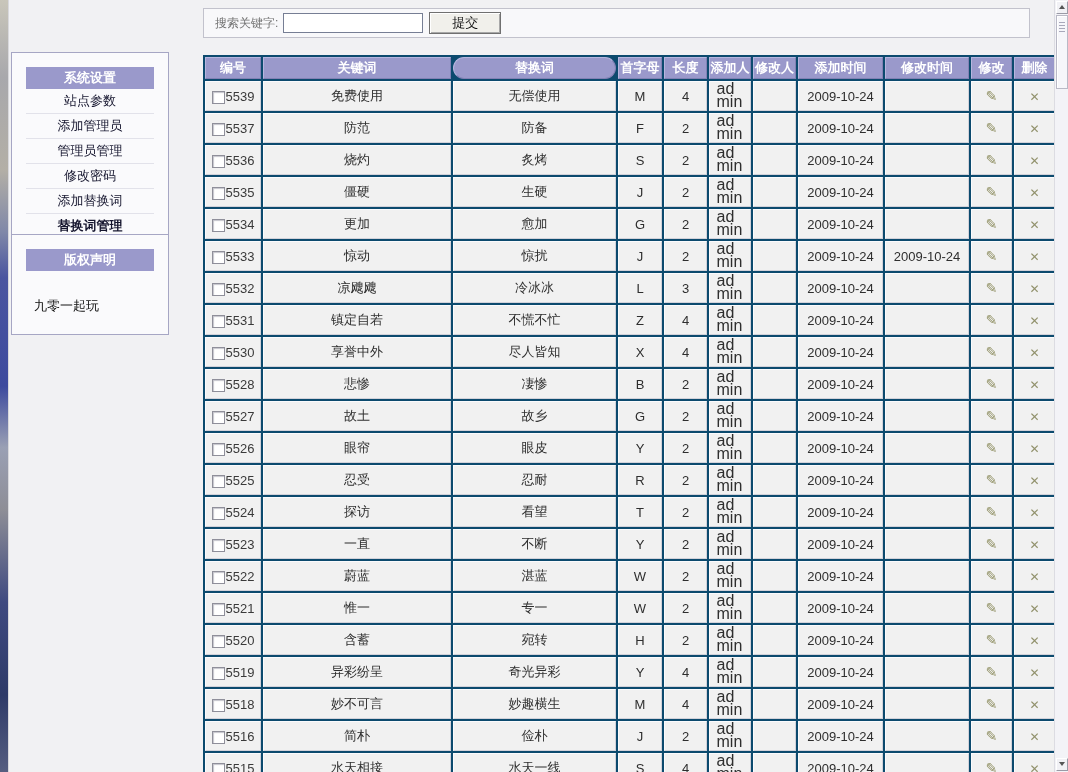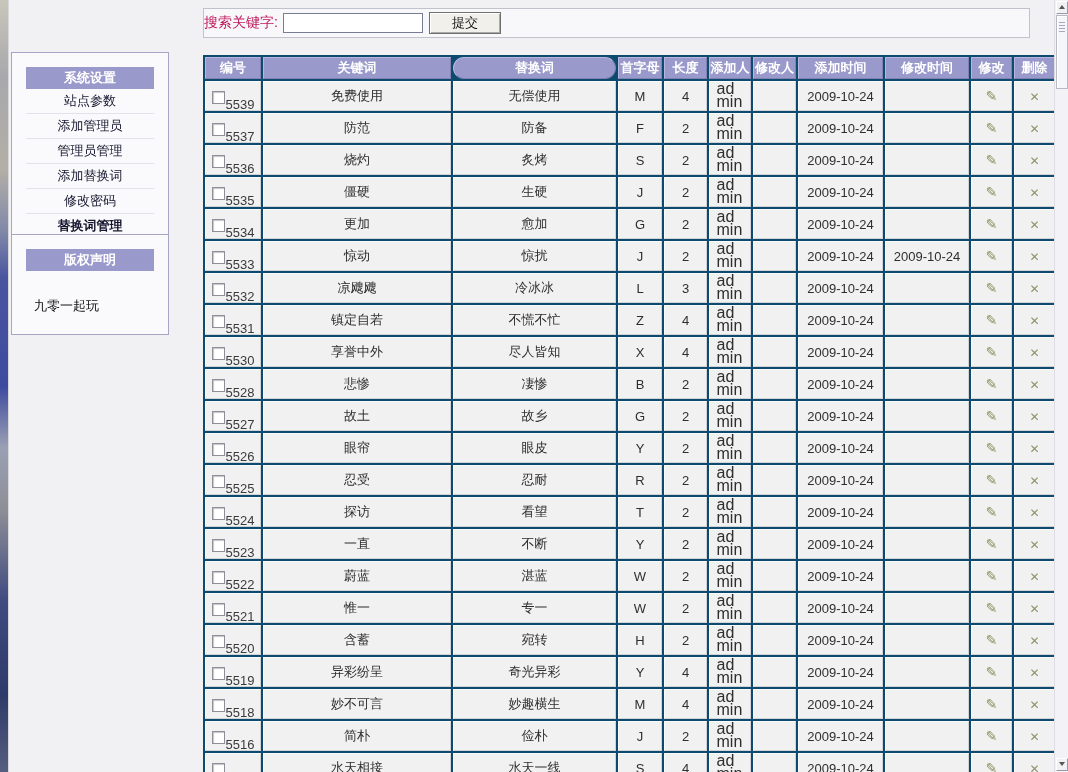--- a/index.html
+++ b/index.html
@@ -13,21 +13,21 @@
   
   .topnav{position:absolute;left:11px;top:11px;width:157px;height:26px;box-sizing:border-box;
     background:#9a99cb;border:1px solid #8a89bb;outline:1px solid #dcdcec;
     display:flex;align-items:center;justify-content:center;}
   .nav-item{font-size:13px;font-weight:bold;color:#1d1d4b;cursor:pointer;padding:0 3px;white-space:nowrap;}
   .nav-sep{width:1px;height:11px;background:#c6c6e0;margin:0 2px;}
 
   
   .search-panel{position:absolute;left:203px;top:8px;width:827px;height:30px;box-sizing:border-box;
     background:#f8f8fa;border:1px solid #c2c2cc;display:flex;align-items:center;}
-  .search-label{font-size:14px;color:#be185d;}
+  .search-label{margin-left:11px;font-size:12px;color:#737373;}
   .search-input{margin-left:5px;width:140px;height:20px;box-sizing:border-box;border:1px solid #767e94;background:#fff;font-size:13px;padding:0 3px;font-family:inherit;}
   .submit-btn{margin-left:6px;height:22px;padding:1px 22px;font-size:13px;color:#111;background:#f1f0eb;
     border:1px solid #707070;box-shadow:inset 1px 1px 0 #fff,inset -1px -1px 0 #a8a8a8;cursor:pointer;font-family:inherit;}
 
   
   .side-box{position:absolute;left:11px;width:158px;box-sizing:border-box;background:#fafafc;border:1px solid #a6a6c4;padding:14px;}
   .sys-box{top:52px;}
   .copy-box{top:234px;height:101px;}
   .side-header{height:22px;background:#9a99cb;color:#fff;font-weight:bold;font-size:13px;display:flex;align-items:center;justify-content:center;}
   .side-item{height:24px;display:flex;align-items:center;justify-content:center;font-size:13px;color:#15152e;border-bottom:1px solid #e2e2ea;cursor:pointer;background:#fafafc;}
@@ -39,21 +39,21 @@
   .table-wrap{position:absolute;left:203px;top:55px;width:827px;background:#fff;}
   table.kw{border-collapse:separate;border-spacing:2px;table-layout:fixed;width:827px;background:#0c4a6e;}
   table.kw th{height:20px;background:#9a99cb;color:#fff;font-size:13px;font-weight:bold;padding:0;text-align:center;
     border:1px solid;border-color:#b7b6de #8281b4 #8281b4 #b7b6de;overflow:hidden;}
   table.kw td{height:26px;background:#f1f1f1;font-size:13px;color:#2e2e2e;text-align:center;padding:0;overflow:hidden;
     border:1px solid;border-color:#fbfbfd #d2d2da #d2d2da #fbfbfd;vertical-align:middle;}
   td.cell-left{text-align:left;padding-left:8px;}
   td.cell-id{text-align:left;padding-left:3px;white-space:nowrap;}
   .cb{width:13px;height:13px;appearance:none;-webkit-appearance:none;background:#fff;border:1px solid #8f8f9a;
     box-shadow:inset 1px 1px 1px rgba(90,90,110,.35);margin:0;vertical-align:middle;cursor:pointer;}
-  .row-num{position:relative;top:9px;margin-left:1px;color:#3a3a3a;}
+  .row-num{position:relative;top:1px;margin-left:1px;color:#3a3a3a;}
   .adder{display:inline-block;width:27px;font-size:16px;line-height:13px;text-align:left;word-break:break-all;color:#2e2e2e;}
   .icon{cursor:pointer;}
   .icon.edit{font-size:14px;color:#8f8f62;}
   .icon.del{font-size:12px;font-weight:bold;color:#90906a;}
 
   
   .scrollbar{position:absolute;right:0;top:0;width:14px;height:772px;background:#f3f3f7;border-left:1px solid #dcdce2;box-sizing:border-box;}
   .sb-btn{position:absolute;left:1px;width:12px;height:13px;background:#f1f1f5;box-sizing:border-box;
     border:1px solid #fff;border-right-color:#9a9aa6;border-bottom-color:#9a9aa6;cursor:pointer;}
   .sb-up{top:1px;}
@@ -78,22 +78,22 @@
     <input type="text" class="search-input" value="" style="">
     <button class="submit-btn">提交</button>
   </div>
 
   <div class="side-box sys-box">
     <div class="side-header">系统设置</div>
     <div>
         <div class="side-item">站点参数</div>
         <div class="side-item">添加管理员</div>
         <div class="side-item">管理员管理</div>
+        <div class="side-item">修改密码</div>
         <div class="side-item">添加替换词</div>
-        <div class="side-item">修改密码</div>
         <div class="side-item active">替换词管理</div>
       </div>
   </div>
 
   <div class="side-box copy-box">
     <div class="side-header">版权声明</div>
     <div class="copy-body">九零一起玩</div>
   </div>
 
   <div class="table-wrap">

